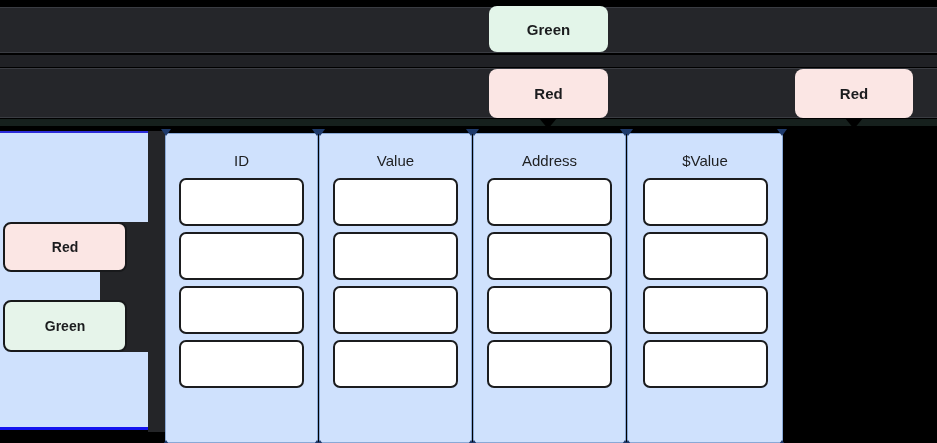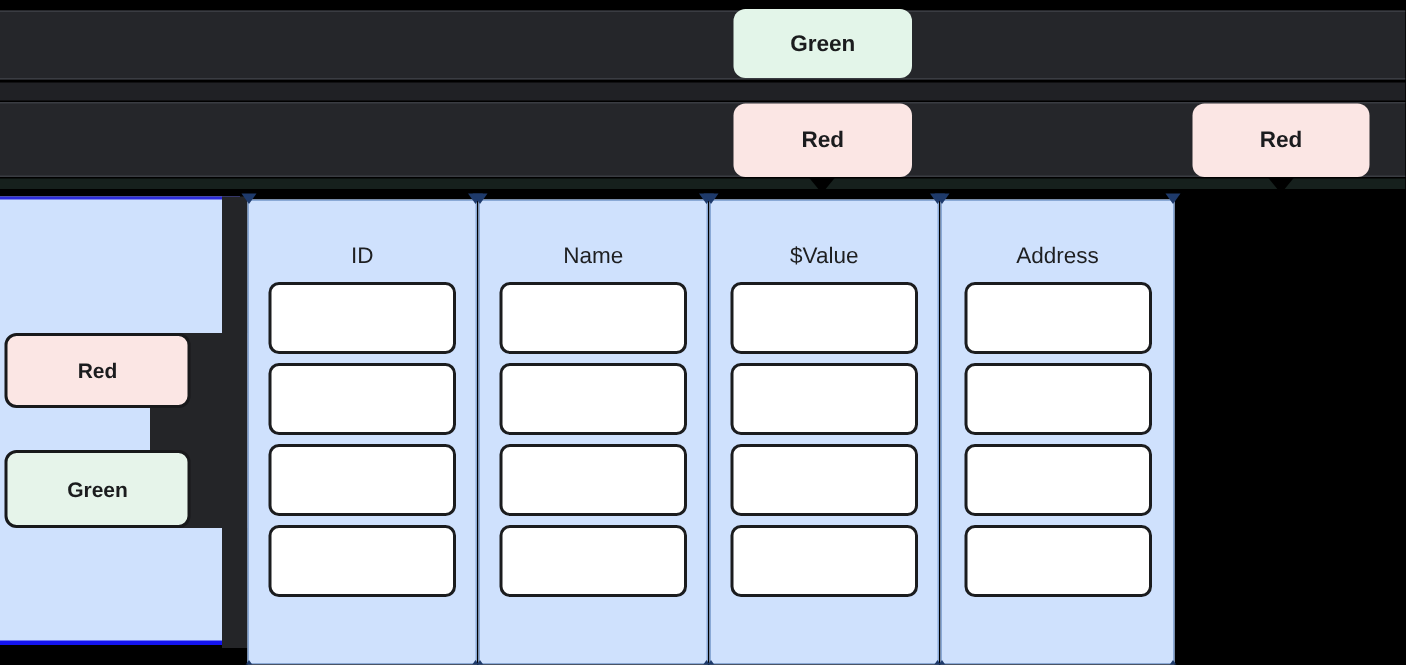--- a/index.html
+++ b/index.html
@@ -121,21 +121,21 @@
     height: 310px;
     display: flex;
   }
   .col {
     position: relative;
     width: 153px;
     margin-right: 1px;
     background: #cfe1fd;
     border: 1px solid #8aa9d6;
     box-sizing: border-box;
-    padding-top: 26px;
+    padding-top: 16px;
   }
   .col:last-child { margin-right: 0; width: 156px; }
 
   .col-header {
     text-align: center;
     font-size: 15px;
     color: #1e1f21;
     height: 22px;
     line-height: 22px;
   }
@@ -208,44 +208,44 @@
     <div class="cell"></div>
     <div class="cell"></div>
   </div>
 
 
   <div class="col">
     <span class="notch left"></span>
     <span class="notch right"></span>
     <span class="notch left bot"></span>
     <span class="notch right bot"></span>
-    <div class="col-header">Name</div>
+    <div class="col-header">Value</div>
+    <div class="cell"></div>
+    <div class="cell"></div>
+    <div class="cell"></div>
+    <div class="cell"></div>
+  </div>
+
+  <div class="col">
+    <span class="notch left"></span>
+    <span class="notch right"></span>
+    <span class="notch left bot"></span>
+    <span class="notch right bot"></span>
+    <div class="col-header">Address</div>
     <div class="cell"></div>
     <div class="cell"></div>
     <div class="cell"></div>
     <div class="cell"></div>
   </div>
 
   <div class="col">
     <span class="notch left"></span>
     <span class="notch right"></span>
     <span class="notch left bot"></span>
     <span class="notch right bot"></span>
     <div class="col-header">$Value</div>
     <div class="cell"></div>
     <div class="cell"></div>
     <div class="cell"></div>
     <div class="cell"></div>
   </div>
 
-  <div class="col">
-    <span class="notch left"></span>
-    <span class="notch right"></span>
-    <span class="notch left bot"></span>
-    <span class="notch right bot"></span>
-    <div class="col-header">Address</div>
-    <div class="cell"></div>
-    <div class="cell"></div>
-    <div class="cell"></div>
-    <div class="cell"></div>
-  </div>
-
 </div>
 
 </body></html>

